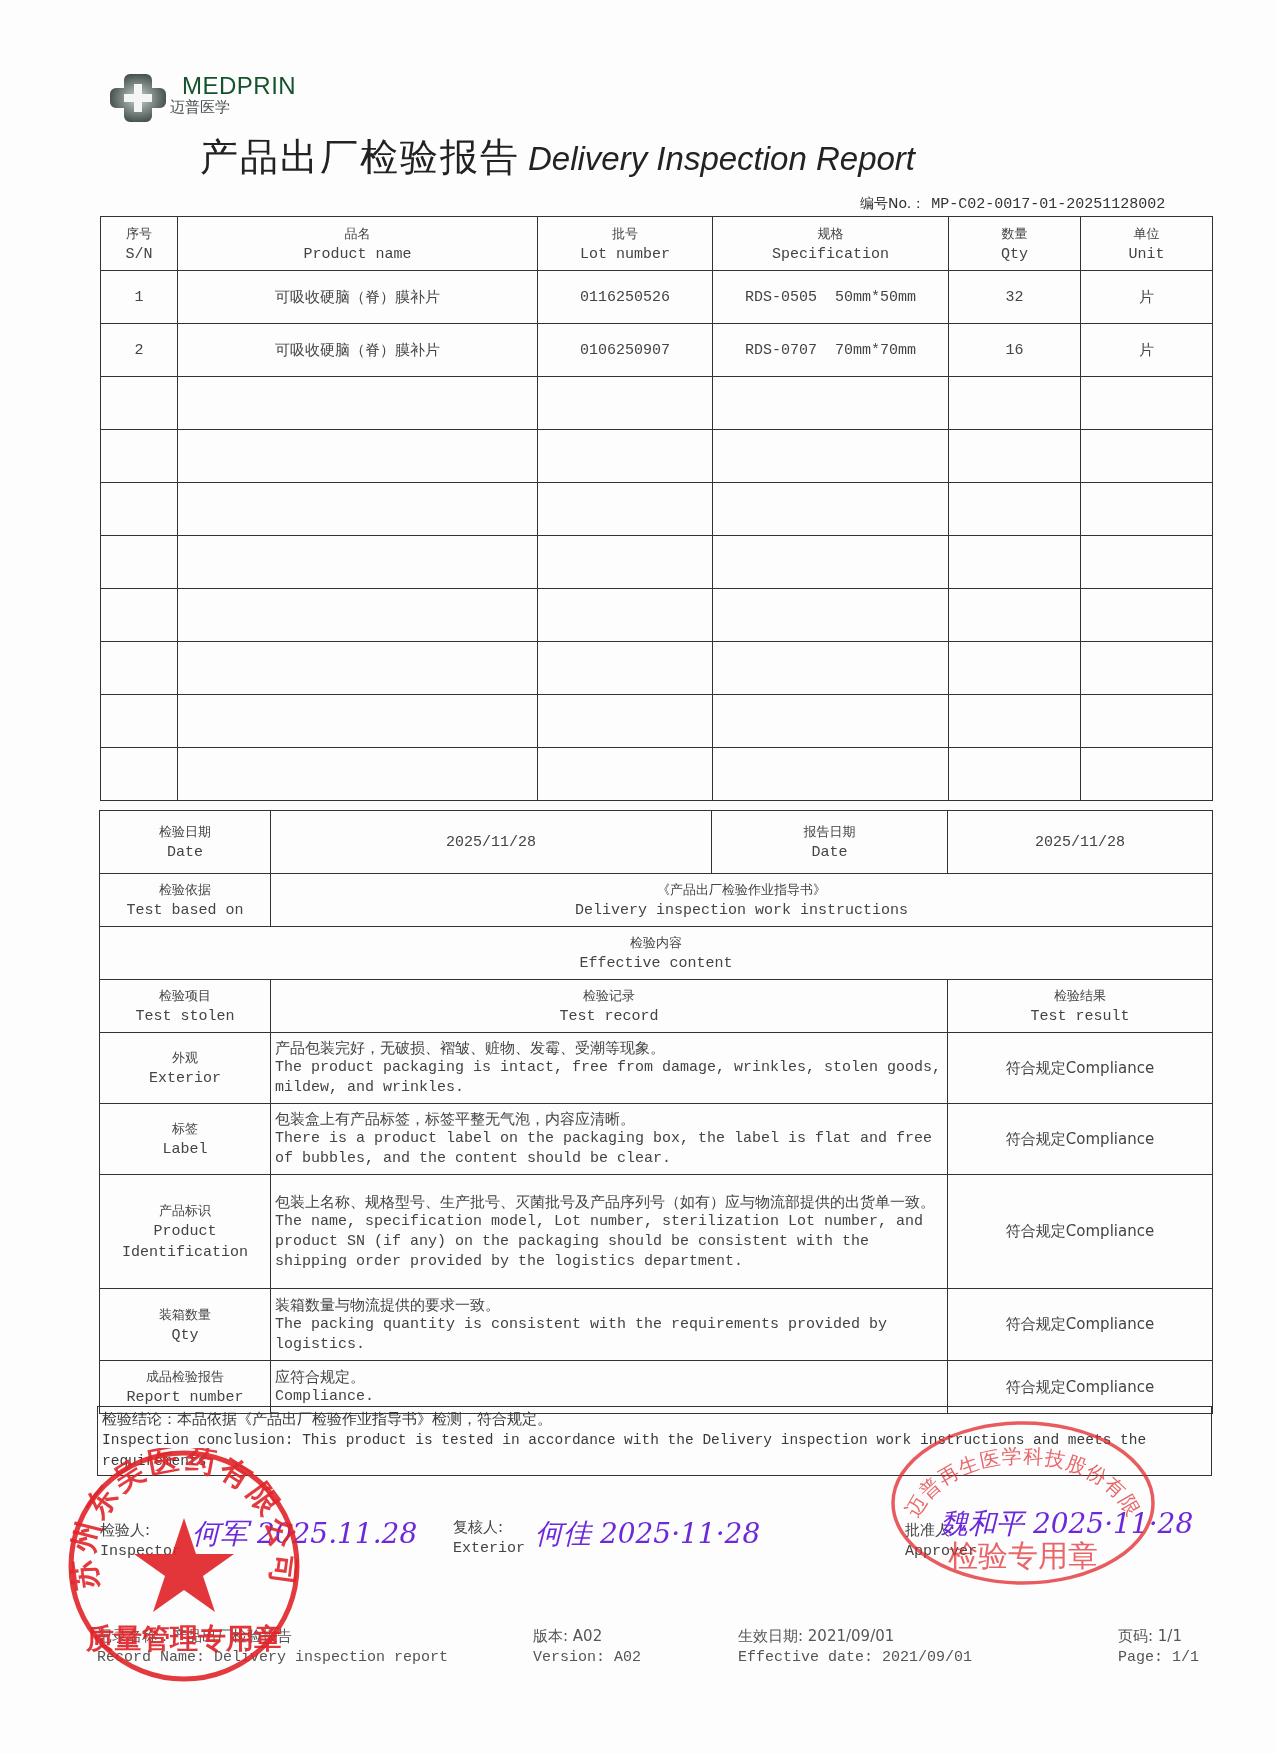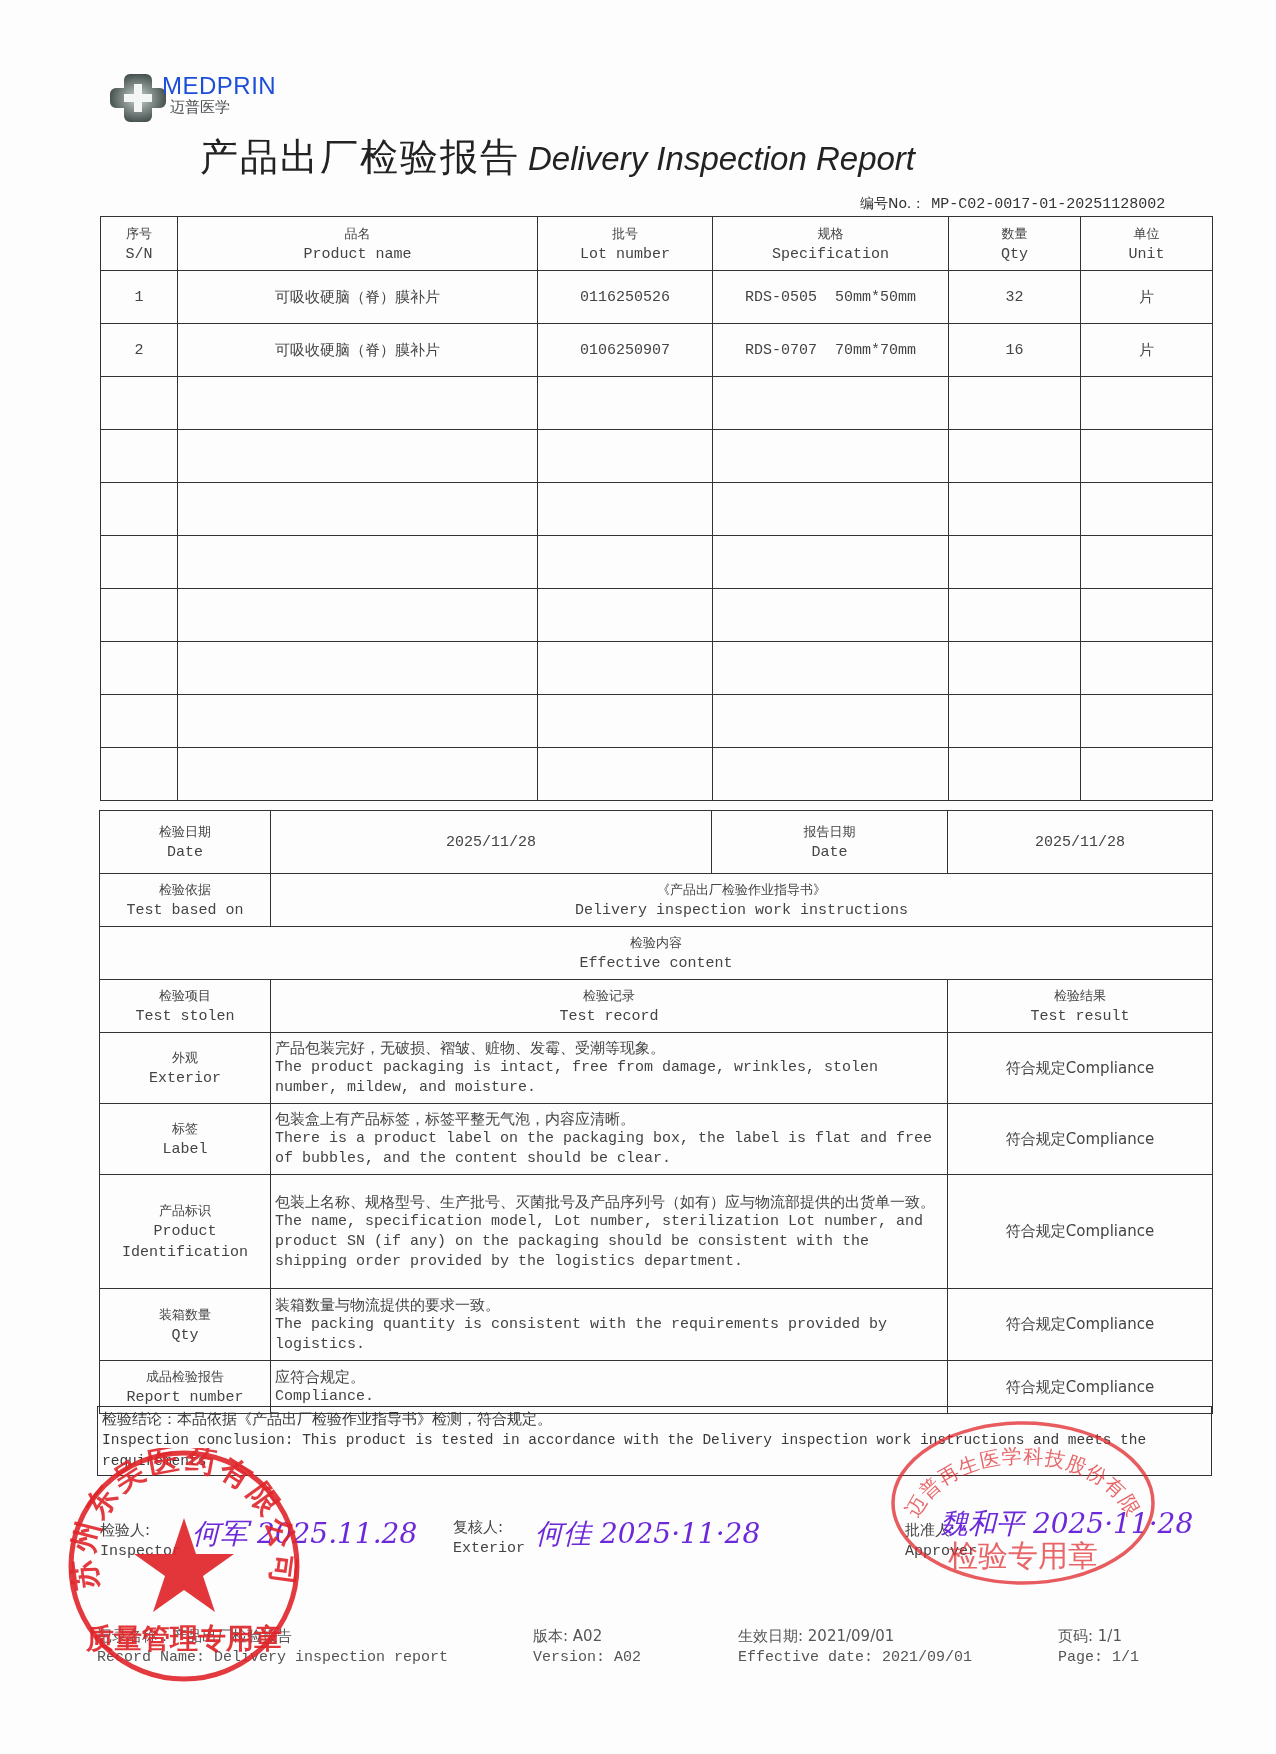--- a/index.html
+++ b/index.html
@@ -3,21 +3,21 @@
 <meta charset="utf-8">
 <style>
   html, body { margin: 0; padding: 0; }
   body {
     width: 1276px; height: 1754px; background: #fdfdfd; position: relative; overflow: hidden;
     font-family: "DejaVu Serif", "Liberation Serif", serif; color: #3a3a3a;
   }
   .abs { position: absolute; }
   
   .logo { left: 108px; top: 70px; width: 60px; height: 56px; }
-  .logo-en { left: 162px; top: 72px; font-family: "Liberation Sans", sans-serif; font-size: 24px; color: #1d4ed8; letter-spacing: 0.5px; }
+  .logo-en { left: 182px; top: 72px; font-family: "Liberation Sans", sans-serif; font-size: 24px; color: #14532d; letter-spacing: 0.5px; }
   .logo-cn { left: 170px; top: 98px; font-family: "DejaVu Sans", sans-serif; font-size: 15px; color: #4a4f52; }
   
   .title { left: 200px; top: 132px; font-size: 38px; color: #222; white-space: nowrap; }
   .title .cn { font-family: "DejaVu Sans", sans-serif; letter-spacing: 2px; }
   .title .en { font-family: "Liberation Sans", sans-serif; font-style: italic; font-size: 33px; margin-left: 8px; }
   .docno { left: 860px; top: 194px; font-size: 15px; color: #333; white-space: nowrap; }
   .docno .lbl { font-family: "DejaVu Sans", sans-serif; font-size: 14px; }
   .docno .val { font-family: "Liberation Mono", monospace; margin-left: 6px; }
 
   
@@ -247,21 +247,21 @@
           <span class="lab-en">Test result</span>
         </td>
   </tr>
   <tr style="height:71px">
     <td>
           <span class="lab-cn">外观</span>
           <span class="lab-en">Exterior</span>
         </td>
     <td colspan="2" class="left">
           <span class="rec-cn">产品包装完好，无破损、褶皱、赃物、发霉、受潮等现象。</span>
-          <span class="rec-en">The product packaging is intact, free from damage, wrinkles, stolen number, mildew, and moisture.</span>
+          <span class="rec-en">The product packaging is intact, free from damage, wrinkles, stolen goods, mildew, and wrinkles.</span>
         </td>
     <td class="result cn">符合规定Compliance</td>
   </tr>
   <tr style="height:71px">
     <td>
           <span class="lab-cn">标签</span>
           <span class="lab-en">Label</span>
         </td>
     <td colspan="2" class="left">
           <span class="rec-cn">包装盒上有产品标签，标签平整无气泡，内容应清晰。</span>
@@ -333,21 +333,21 @@
     <span class="e">Record Name: Delivery inspection report</span>
 </div>
 <div class="abs foot" style="left:533px; top:1626px;">
   <span class="c">版本: A02</span>
     <span class="e">Version: A02</span>
 </div>
 <div class="abs foot" style="left:738px; top:1626px;">
   <span class="c">生效日期: 2021/09/01</span>
     <span class="e">Effective date: 2021/09/01</span>
 </div>
-<div class="abs foot" style="left:1058px; top:1626px;">
+<div class="abs foot" style="left:1118px; top:1626px;">
   <span class="c">页码: 1/1</span>
     <span class="e">Page: 1/1</span>
 </div>
 
 <div class="abs stamp" style="left:66px; top:1448px; width:236px; height:236px;">
   <svg width="236" height="236" viewBox="0 0 236 236">
     <defs>
         <path id="arcL" d="M 30 130 A 90 90 0 1 1 206 130"></path>
       </defs>
     <circle cx="118" cy="118" r="113" fill="none" stroke="#e0252a" stroke-width="5" opacity="0.9"></circle>

